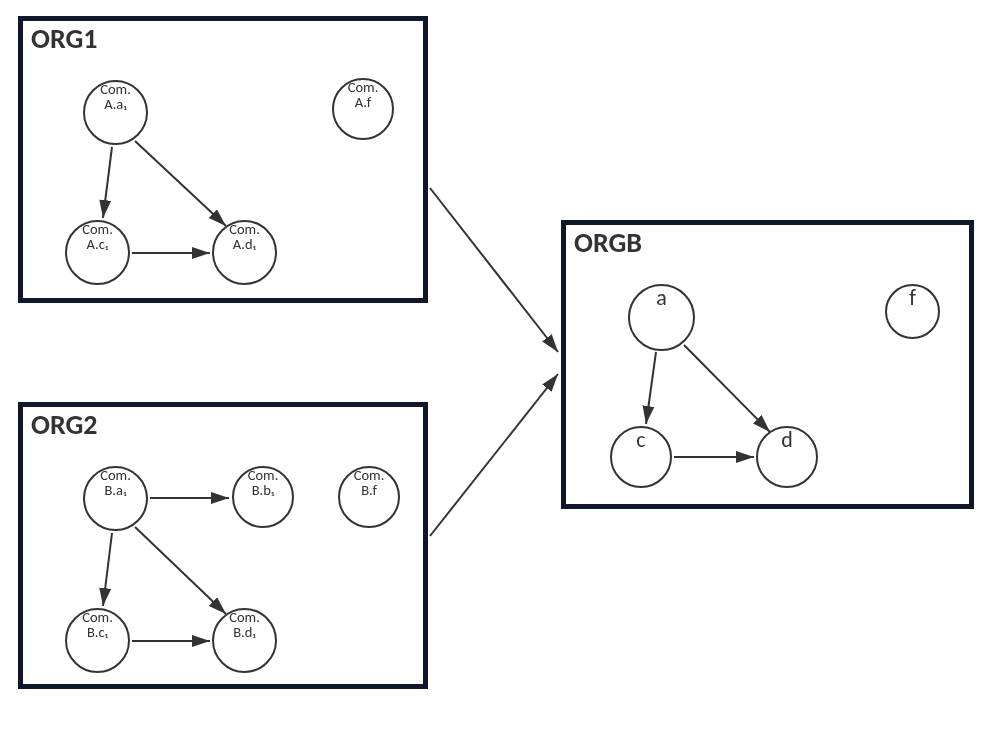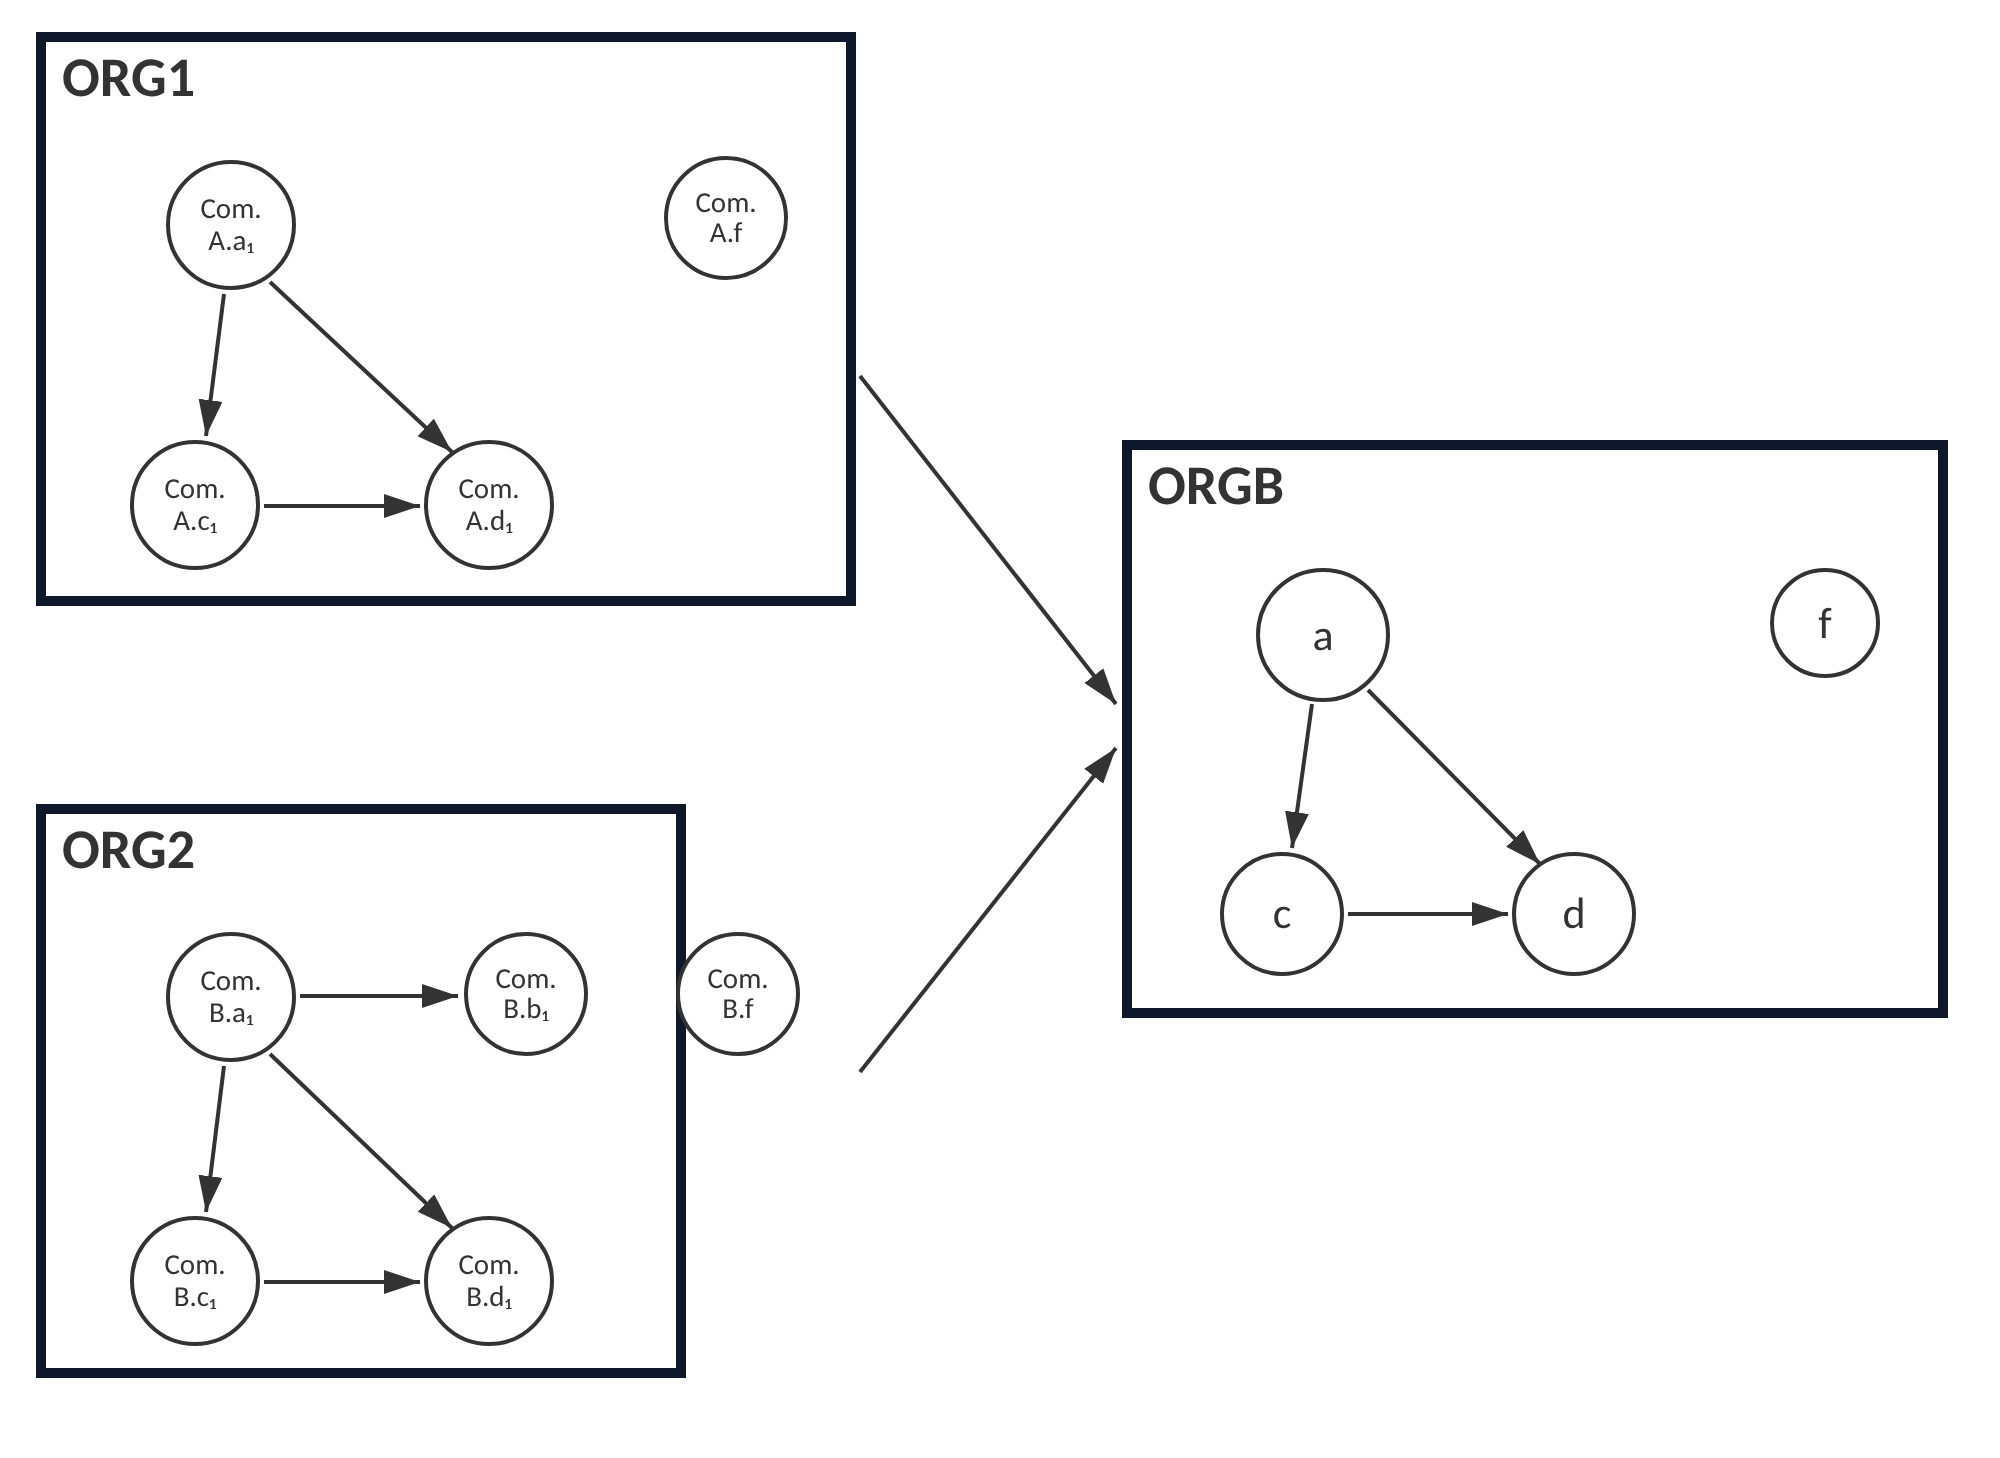--- a/index.html
+++ b/index.html
@@ -22,21 +22,21 @@
     font-weight: bold;
     color: #333;
   }
   .node {
     position: absolute;
     border: 2px solid #333;
     border-radius: 50%;
     display: flex;
     flex-direction: column;
     align-items: center;
-    justify-content: center;
+    justify-content: flex-start;
     font-size: 14.5px;
     color: #333;
     background: #fff;
     box-sizing: border-box;
     text-align: center;
     line-height: 1.05;
   }
   .node-line { display: block; }
   svg.overlay {
     position: absolute;
@@ -62,21 +62,21 @@
 </div>
 <div class="node" style="left:212px; top:220px; width:65px; height:65px;">
   <span class="node-line">Com.</span>
   <span class="node-line">A.d₁</span>
 </div>
 <div class="node" style="left:332px; top:78px; width:62px; height:62px;">
   <span class="node-line">Com.</span>
   <span class="node-line">A.f</span>
 </div>
 
-<div class="box" style="left:18px; top:402px; width:325px; height:287px;">
+<div class="box" style="left:18px; top:402px; width:410px; height:287px;">
   <div class="box-title" style="left:8px; top:0px;">ORG2</div>
 </div>
 
 <div class="node" style="left:83px; top:466px; width:65px; height:65px;">
   <span class="node-line">Com.</span>
   <span class="node-line">B.a₁</span>
 </div>
 <div class="node" style="left:232px; top:466px; width:62px; height:62px;">
   <span class="node-line">Com.</span>
   <span class="node-line">B.b₁</span>

